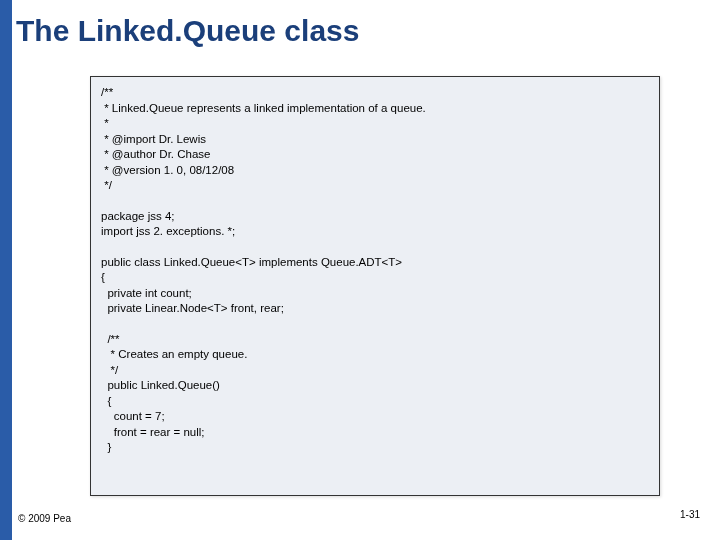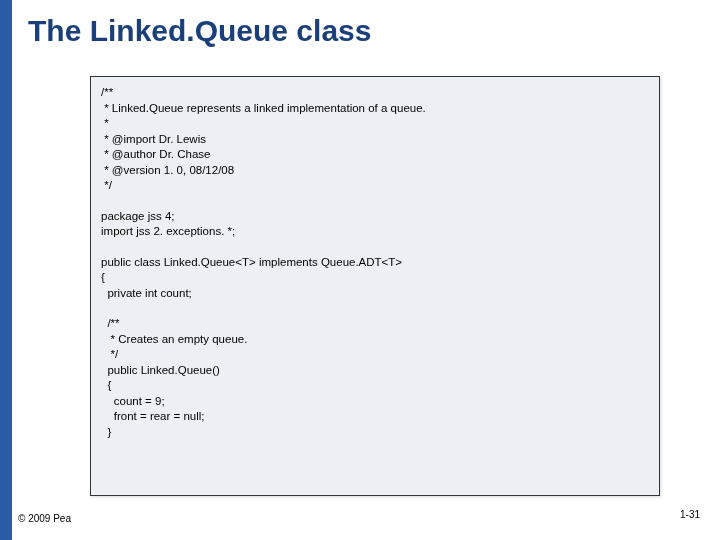--- a/index.html
+++ b/index.html
@@ -14,21 +14,21 @@
   .blue-bar {
     position: absolute;
     left: 0;
     top: 0;
     width: 12px;
     height: 100%;
     background: #2a5ca8;
   }
   .slide-title {
     position: absolute;
-    left: 28px;
+    left: 16px;
     top: 14px;
     font-size: 30px;
     font-weight: bold;
     color: #1b3f7a;
     font-family: Arial, sans-serif;
   }
   .code-box {
     position: absolute;
     left: 90px;
     top: 76px;
@@ -79,25 +79,26 @@
   <div class="code-line"> * @author Dr. Chase</div>
   <div class="code-line"> * @version 1. 0, 08/12/08</div>
   <div class="code-line"> */</div>
   <div class="blank"></div>
   <div class="code-line">package jss 4;</div>
   <div class="code-line">import jss 2. exceptions. *;</div>
   <div class="blank"></div>
   <div class="code-line">public class Linked.Queue&lt;T&gt; implements Queue.ADT&lt;T&gt;</div>
   <div class="code-line">{</div>
   <div class="code-line">  private int count;</div>
+  <div class="code-line">  private Linear.Node&lt;T&gt; front, rear;</div>
   <div class="blank"></div>
   <div class="code-line">  /**</div>
   <div class="code-line">   * Creates an empty queue.</div>
   <div class="code-line">   */</div>
   <div class="code-line">  public Linked.Queue()</div>
   <div class="code-line">  {</div>
-  <div class="code-line">    count = 9;</div>
+  <div class="code-line">    count = 7;</div>
   <div class="code-line">    front = rear = null;</div>
   <div class="code-line">  }</div>
 </div>
 
 <div class="copyright">© 2009 Pea</div>
 <div class="page-num">1-31</div>
 
 </body></html>

